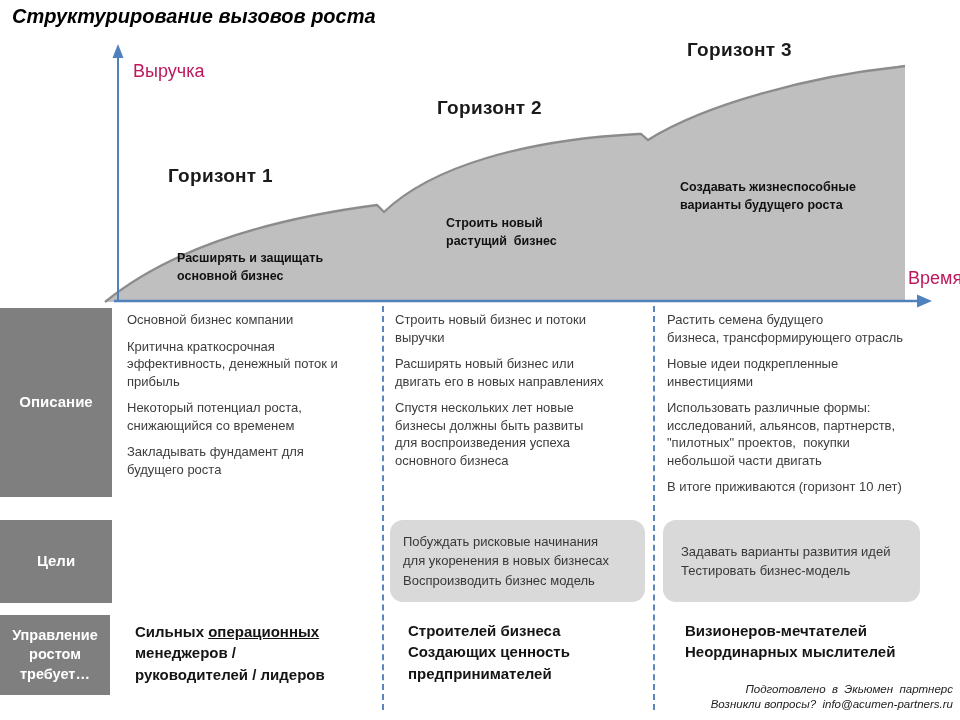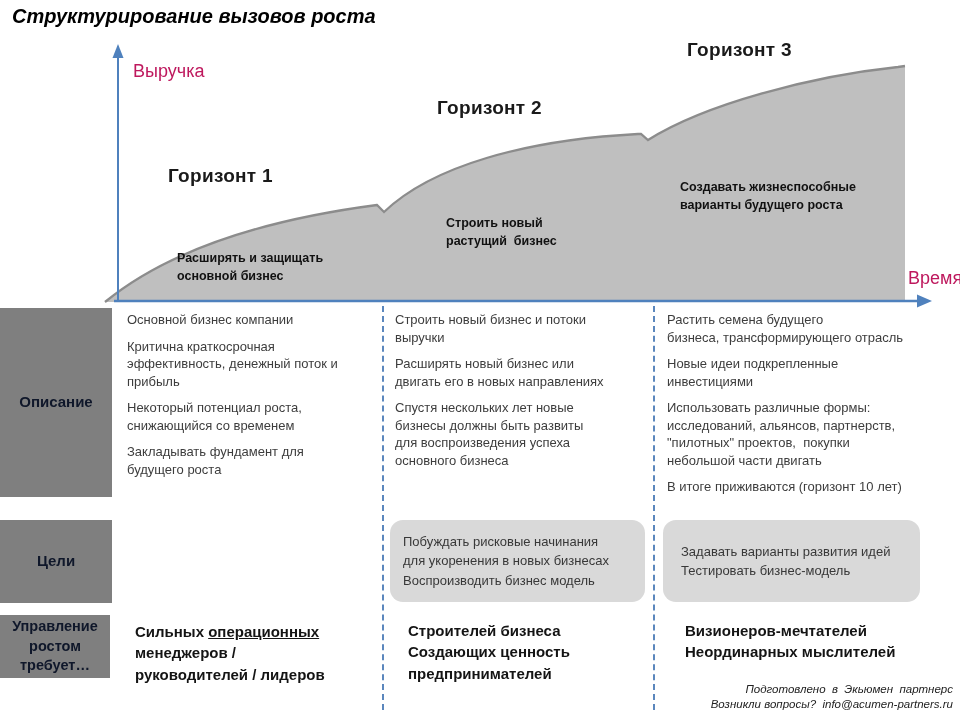--- a/index.html
+++ b/index.html
@@ -14,21 +14,21 @@
   .chart-svg{position:absolute;left:0;top:0;}
   .axis-label{position:absolute;font-size:18px;color:#be185d;white-space:pre;}
   .hlabel{position:absolute;font-size:19px;font-weight:bold;color:#1a1a1a;white-space:pre;letter-spacing:.3px;}
   .annot{position:absolute;font-size:12.5px;font-weight:bold;color:#111;line-height:1.45;}
   .annot > div, .para > div, .goal-box > div, .mgmt-col > div, .mgmt-col div div, .mgmt-header > div{white-space:pre;}
   .divider{
     position:absolute;top:306px;height:404px;width:0;
     border-left:2px dashed #5b87bd;
   }
   .row-header{
-    position:absolute;background:#7f7f7f;color:#0f172a;font-weight:bold;
+    position:absolute;background:#7f7f7f;color:#ffffff;font-weight:bold;
     display:flex;flex-direction:column;align-items:center;justify-content:center;
     text-align:center;line-height:1.35;
   }
   .desc-col{position:absolute;font-size:13px;color:#3d3d3d;line-height:1.35;}
   .para{margin:0 0 9px 0;}
   .goal-box{
     position:absolute;background:#d9d9d9;border-radius:13px;
     display:flex;flex-direction:column;justify-content:center;
     font-size:13px;color:#383838;line-height:1.5;padding-left:13px;box-sizing:border-box;
   }
@@ -142,21 +142,21 @@
   <div class="goal-box" style="left:390px;top:520px;width:255px;height:82px">
       <div>Побуждать рисковые начинания</div>
       <div>для укоренения в новых бизнесах</div>
       <div>Воспроизводить бизнес модель</div>
     </div>
   <div class="goal-box" style="left:663px;top:520px;width:257px;height:82px;padding-left:18px">
       <div>Задавать варианты развития идей</div>
       <div>Тестировать бизнес-модель</div>
     </div>
 
-  <div class="row-header mgmt-header" style="left:0;top:615px;width:110px;height:63px;font-size:14.5px">
+  <div class="row-header mgmt-header" style="left:0;top:615px;width:110px;height:80px;font-size:14.5px">
       <div>Управление</div>
       <div>ростом</div>
       <div>требует…</div>
     </div>
 
   <div class="mgmt-col" style="left:135px;top:621px">
     <div><span>Сильных </span><span class="ul">операционных</span></div>
     <div><div>менеджеров /</div><div>руководителей / лидеров</div></div>
   </div>
 

